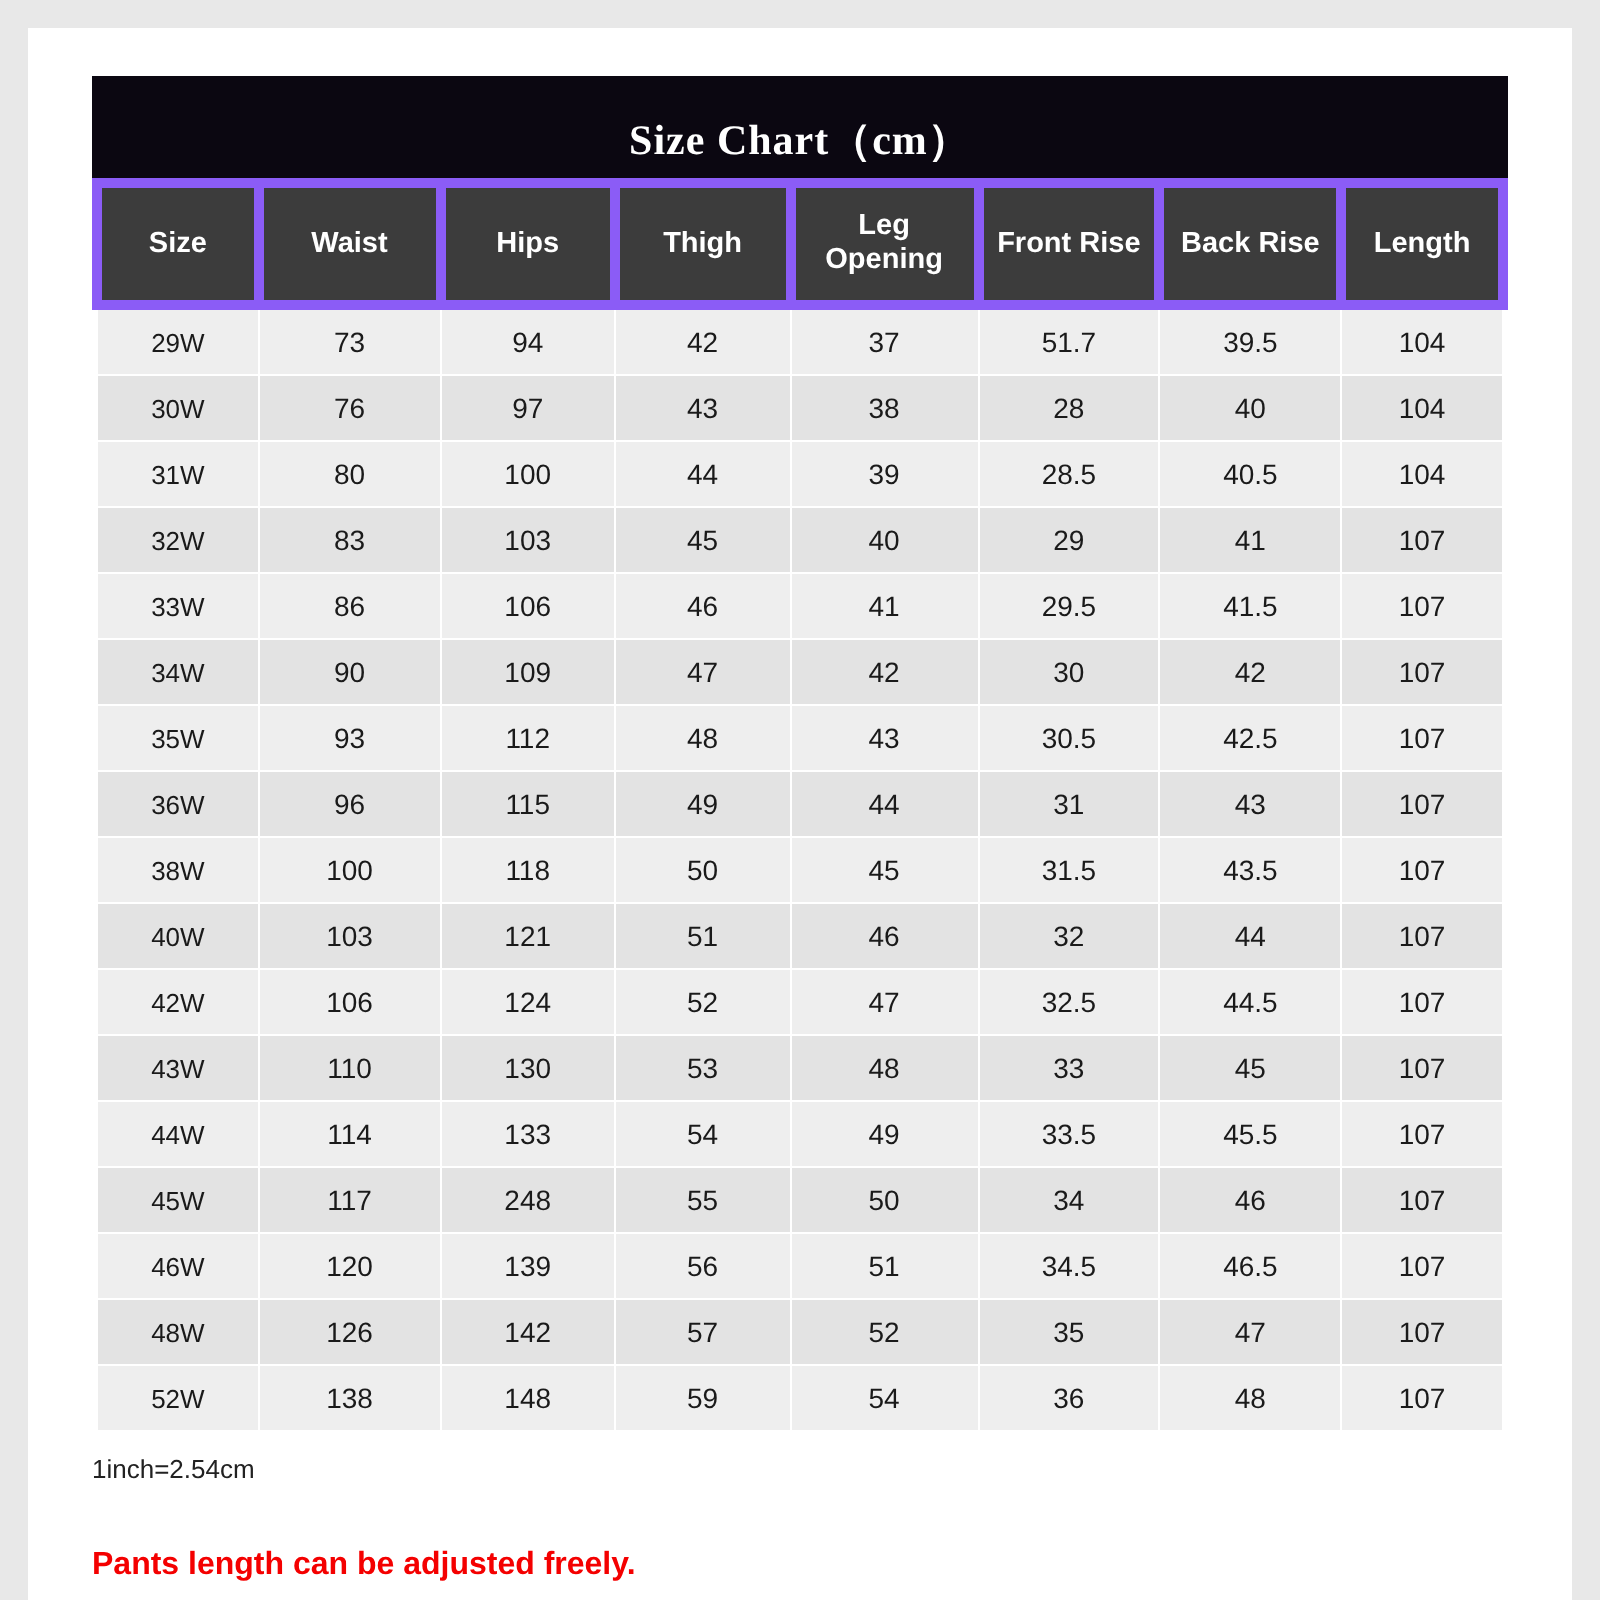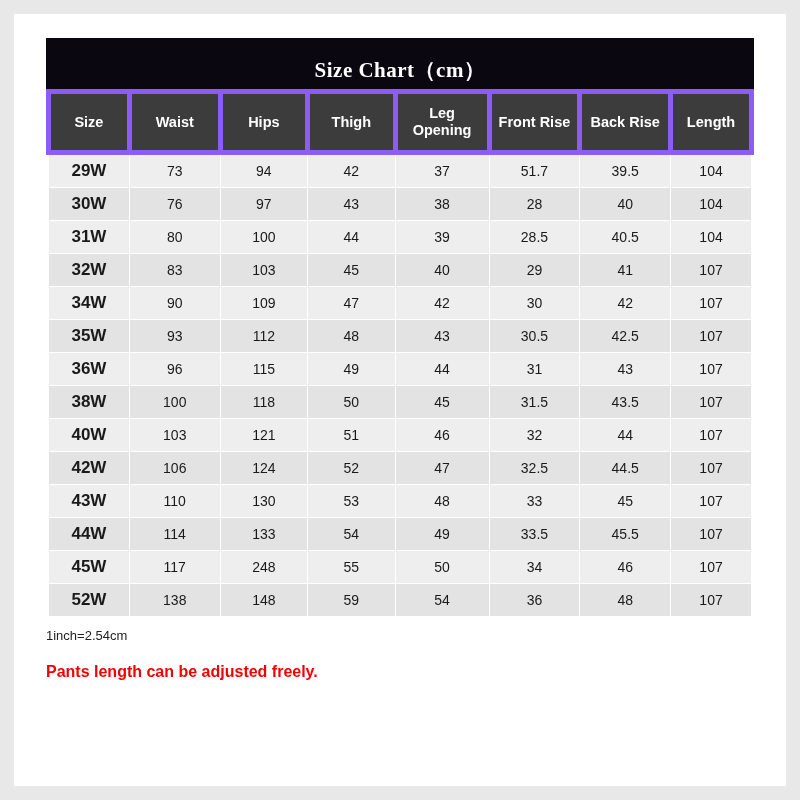--- a/index.html
+++ b/index.html
@@ -66,28 +66,28 @@
     height: 22px;
     font-family: "Liberation Sans", sans-serif;
   }
   table.size-chart tbody tr:nth-child(odd) td {
     background: #eeeeee;
   }
   table.size-chart tbody tr:nth-child(even) td {
     background: #e3e3e3;
   }
   table.size-chart td.size-col {
-    font-weight: bold;
-    font-size: 17px;
+    font-weight: normal;
+    font-size: 13px;
   }
   .footnote {
     font-size: 13px;
     color: #222222;
     margin-top: 11px;
-    margin-bottom: 4px;
+    margin-bottom: 16px;
   }
   .note-red {
     color: #f40000;
     font-size: 16px;
     font-weight: bold;
     margin-top: 16px;
   }
   .spacer {
     flex: 1 1 auto;
   }
@@ -148,20 +148,30 @@
             <td class="size-col">32W</td>
             <td>83</td>
             <td>103</td>
             <td>45</td>
             <td>40</td>
             <td>29</td>
             <td>41</td>
             <td>107</td>
           </tr>
           <tr>
+            <td class="size-col">33W</td>
+            <td>86</td>
+            <td>106</td>
+            <td>46</td>
+            <td>41</td>
+            <td>29.5</td>
+            <td>41.5</td>
+            <td>107</td>
+          </tr>
+          <tr>
             <td class="size-col">34W</td>
             <td>90</td>
             <td>109</td>
             <td>47</td>
             <td>42</td>
             <td>30</td>
             <td>42</td>
             <td>107</td>
           </tr>
           <tr>
@@ -238,20 +248,40 @@
             <td class="size-col">45W</td>
             <td>117</td>
             <td>248</td>
             <td>55</td>
             <td>50</td>
             <td>34</td>
             <td>46</td>
             <td>107</td>
           </tr>
           <tr>
+            <td class="size-col">46W</td>
+            <td>120</td>
+            <td>139</td>
+            <td>56</td>
+            <td>51</td>
+            <td>34.5</td>
+            <td>46.5</td>
+            <td>107</td>
+          </tr>
+          <tr>
+            <td class="size-col">48W</td>
+            <td>126</td>
+            <td>142</td>
+            <td>57</td>
+            <td>52</td>
+            <td>35</td>
+            <td>47</td>
+            <td>107</td>
+          </tr>
+          <tr>
             <td class="size-col">52W</td>
             <td>138</td>
             <td>148</td>
             <td>59</td>
             <td>54</td>
             <td>36</td>
             <td>48</td>
             <td>107</td>
           </tr>
         </tbody>

